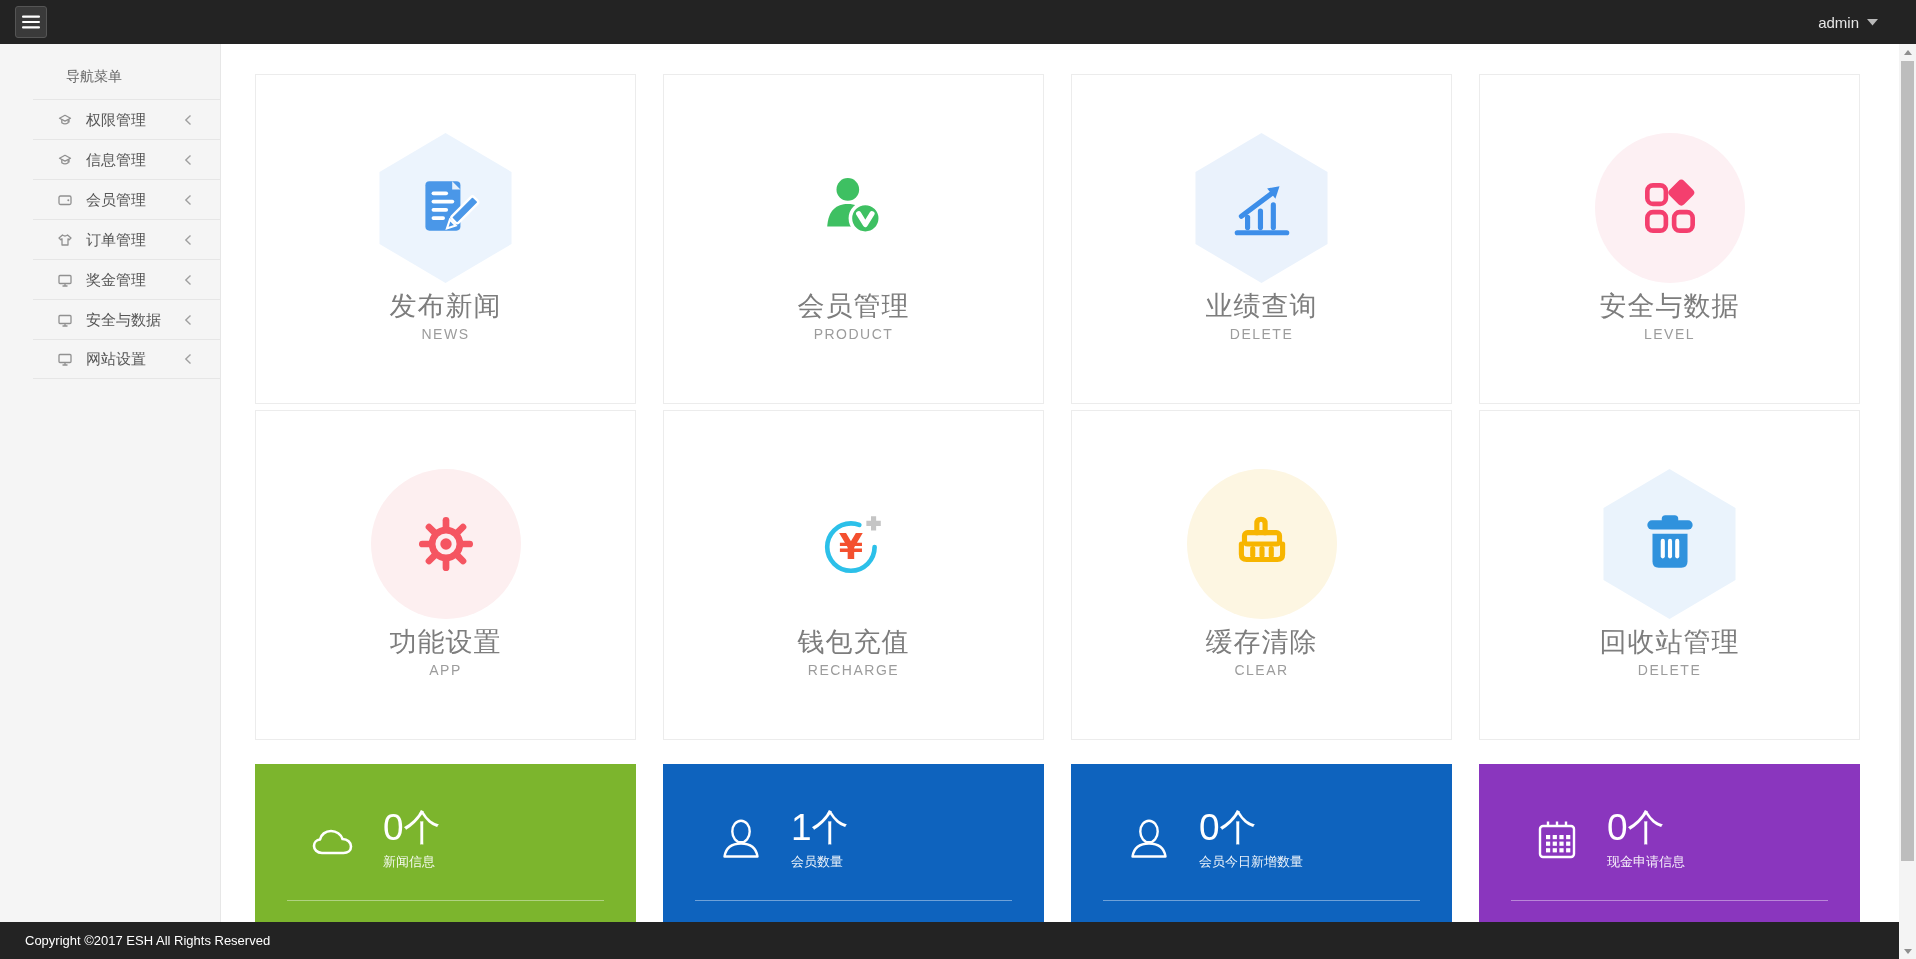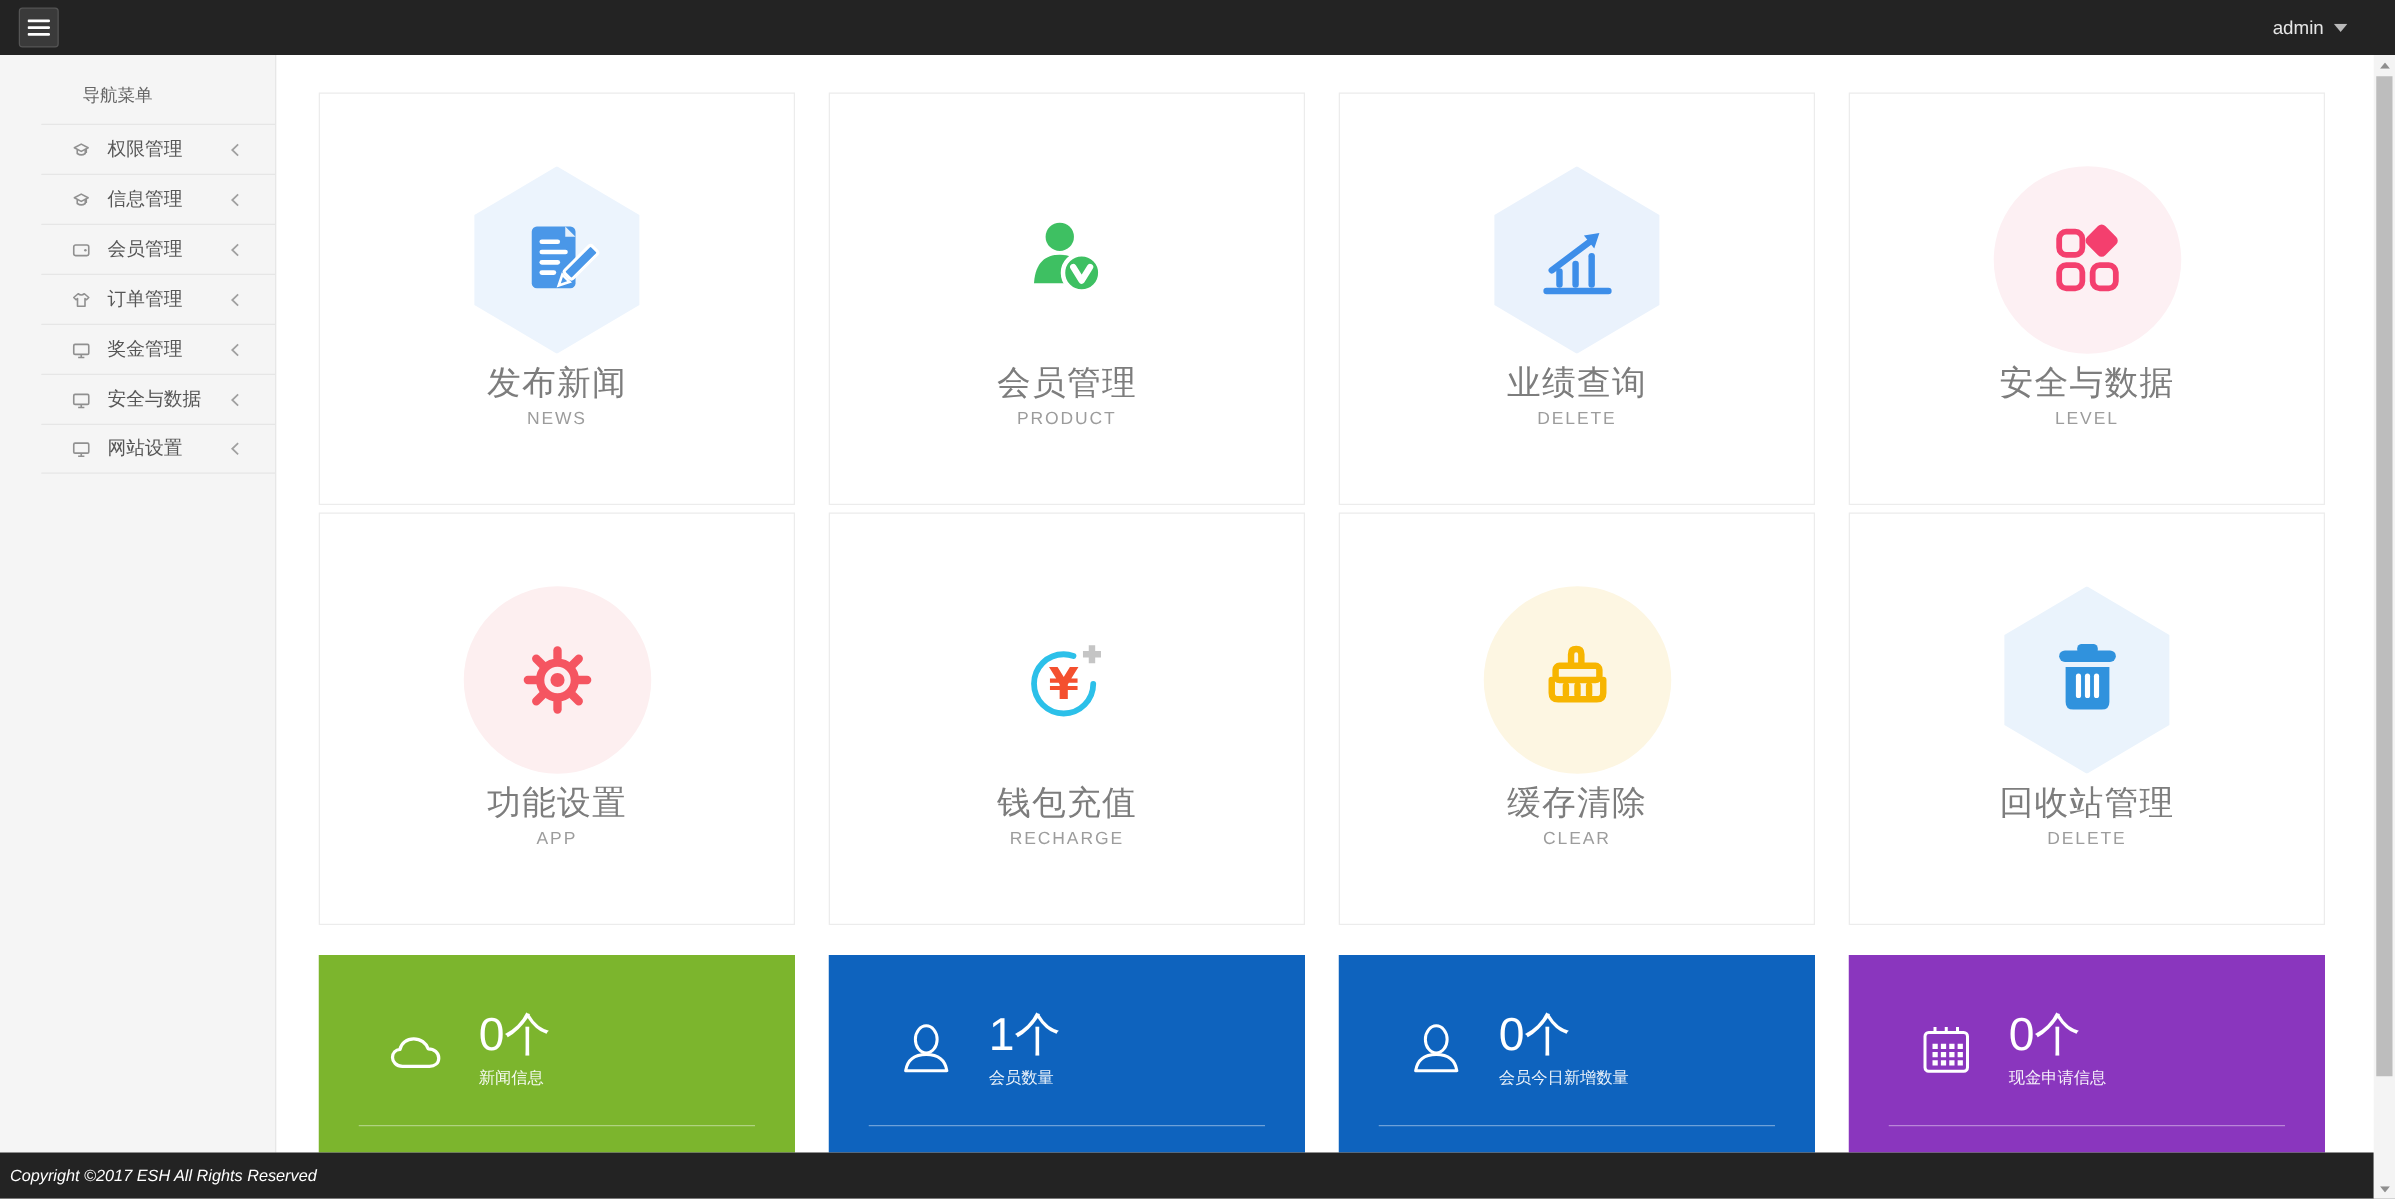--- a/index.html
+++ b/index.html
@@ -56,21 +56,21 @@
   .tiles { margin-top:24px; display:grid; grid-template-columns:repeat(4,381px); column-gap:27px; }
   .tile { position:relative; width:381px; height:232px; color:#fff; cursor:pointer; display:block; }
   .tile-icon { position:absolute; left:54px; top:58px; }
   .tile-text { position:absolute; left:128px; top:44px; }
   .tile-value { font-size:37px; line-height:1.1; }
   .tile-label { margin-top:4px; font-size:13px; opacity:.92; }
   .tile-divider { position:absolute; left:32px; right:32px; top:136px; height:1px; background:rgba(255,255,255,.4); }
   
   .footer {
     position:absolute; left:0; right:17px; bottom:0; height:37px; background:#232323;
-    color:#fff; font-size:13px; line-height:37px; padding-left:8px; z-index:7;font-style:italic;
+    color:#fff; font-size:13px; line-height:37px; padding-left:25px; z-index:7;
   }
   
   .scrollbar { position:absolute; right:0; top:44px; bottom:0; width:17px; background:#f4f4f4; z-index:9; }
   .sb-arrow { position:absolute; left:0; width:17px; height:16px; display:flex; align-items:center; justify-content:center; cursor:pointer; }
   .sb-up { top:0; } .sb-down { bottom:0; }
   .sb-thumb { position:absolute; left:2px; top:17px; width:13px; height:800px; background:#bdbdbd; cursor:pointer; }
 </style>
 </head>
 <body>
 

